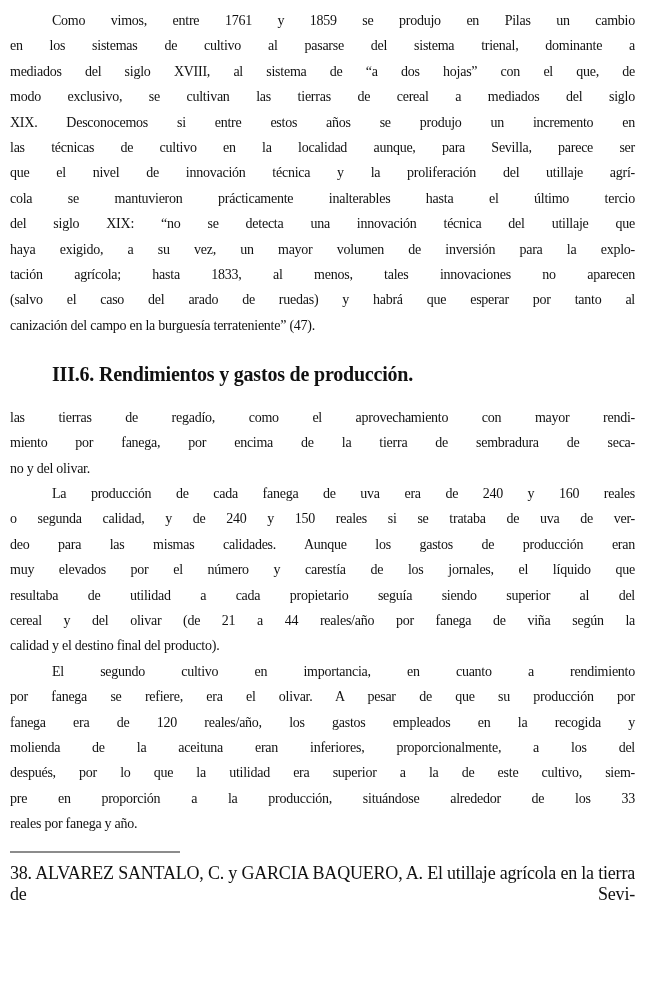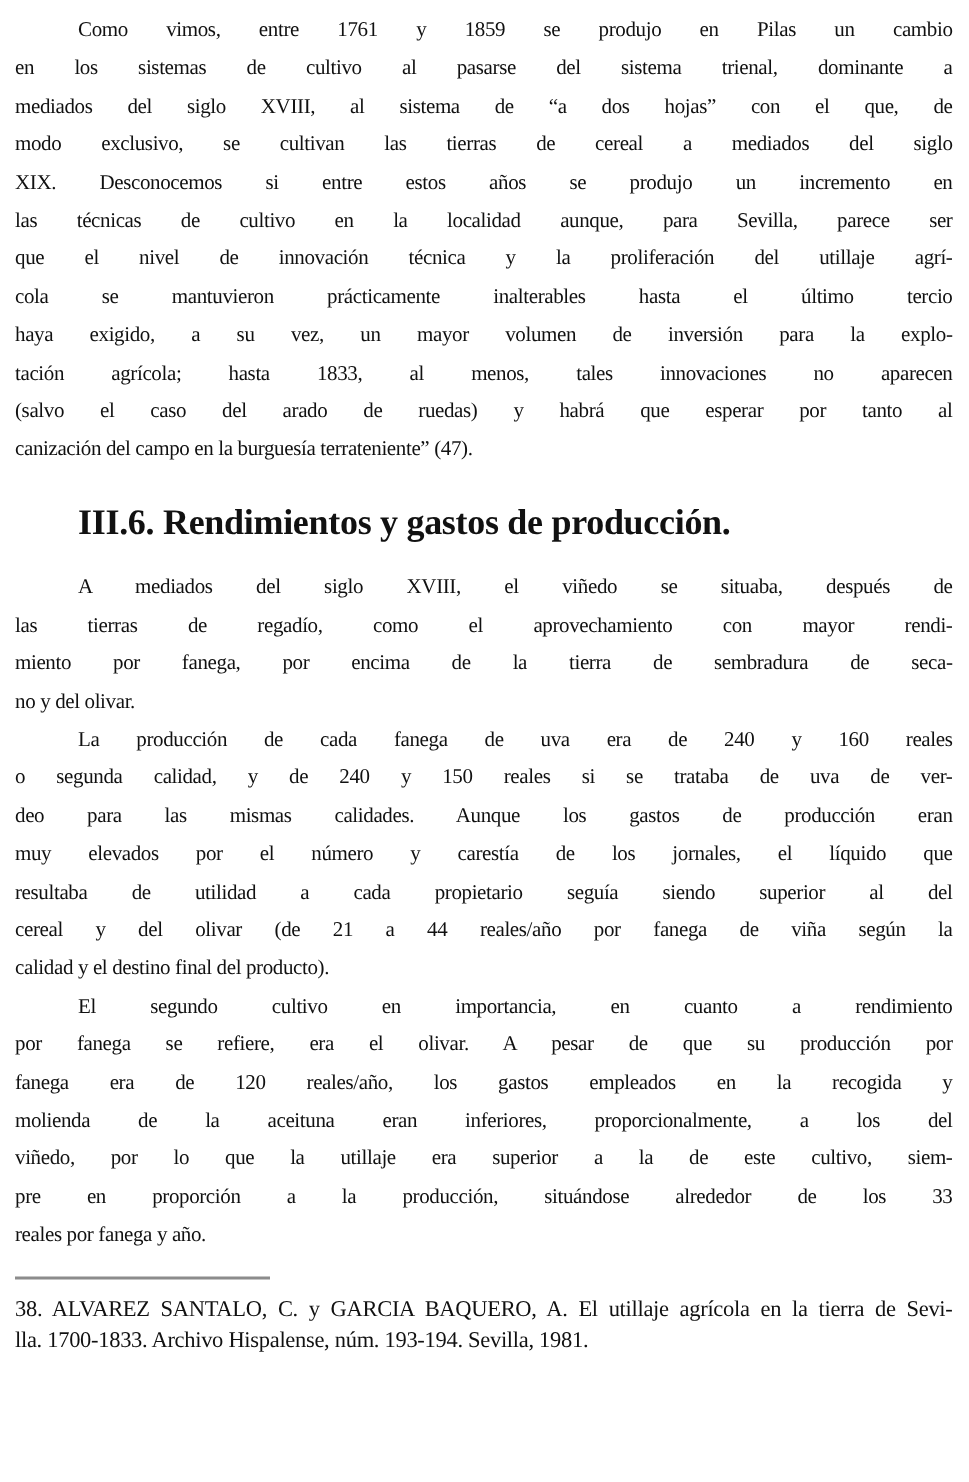--- a/index.html
+++ b/index.html
@@ -29,37 +29,37 @@
   }
   .paragraph .line.last {
     text-align-last: left;
   }
   .paragraph .line.indent {
     text-indent: 42px;
   }
   .heading {
     margin: 24px 0 17px 0;
     padding-left: 42px;
-    font-size: 24px;
+    font-size: 20px;
     line-height: 25.4px;
     letter-spacing: -0.2px;
     font-weight: bold;
     text-align: left;
   }
   .footnote-rule {
     margin-top: 14px;
     width: 170px;
     height: 0;
     border-top: 2px solid #8c8c8c;
   }
   .footnote {
     margin-top: 10px;
   }
   .footnote .line {
-    font-size: 15px;
+    font-size: 18px;
     line-height: 21.5px;
     letter-spacing: -0.2px;
     text-align: justify;
     text-align-last: justify;
   }
   .footnote .line.last {
     text-align-last: left;
   }
 </style>
 </head>
@@ -68,48 +68,47 @@
 <div class="page">
     <div class="paragraph">
       <div class="line indent">Como vimos, entre 1761 y 1859 se produjo en Pilas un cambio</div>
       <div class="line">en los sistemas de cultivo al pasarse del sistema trienal, dominante a</div>
       <div class="line">mediados del siglo XVIII, al sistema de “a dos hojas” con el que, de</div>
       <div class="line">modo exclusivo, se cultivan  las tierras de cereal a mediados del siglo</div>
       <div class="line">XIX. Desconocemos si entre estos años se produjo un incremento en</div>
       <div class="line">las técnicas de cultivo en la localidad aunque, para Sevilla, parece ser</div>
       <div class="line">que el nivel de innovación técnica y la proliferación del utillaje agrí-</div>
       <div class="line">cola se mantuvieron prácticamente inalterables hasta el último tercio</div>
+      <div class="line">del siglo XIX: “no se detecta una innovación técnica del utillaje que</div>
       <div class="line">haya exigido, a su vez, un mayor volumen de inversión para la explo-</div>
       <div class="line">tación agrícola; hasta 1833, al menos, tales innovaciones no aparecen</div>
       <div class="line">(salvo el caso del arado de ruedas) y habrá que esperar por tanto al</div>
       <div class="line last">canización del campo en la burguesía terrateniente” (47).</div>
     </div>
     <h2 class="heading">III.6. Rendimientos y gastos de producción.</h2>
     <div class="paragraph">
-      <div class="line indent">A mediados del siglo XVIII, el viñedo se situaba, después de</div>
       <div class="line">las tierras de regadío, como el aprovechamiento con mayor  rendi-</div>
       <div class="line">miento por fanega, por encima de la tierra de sembradura de seca-</div>
       <div class="line last">no y del olivar.</div>
     </div>
     <div class="paragraph">
       <div class="line indent">La producción de cada fanega de uva era de 240 y 160 reales</div>
       <div class="line">o segunda calidad, y de 240 y 150 reales si se trataba de uva de ver-</div>
       <div class="line">deo para las mismas calidades. Aunque los gastos de producción eran</div>
       <div class="line">muy elevados por el número y carestía de los jornales, el líquido que</div>
       <div class="line">resultaba de utilidad a cada propietario seguía siendo superior al del</div>
       <div class="line">cereal y del olivar (de 21 a 44 reales/año por fanega de viña según la</div>
       <div class="line last">calidad y el destino final del producto).</div>
     </div>
     <div class="paragraph">
       <div class="line indent">El segundo cultivo en importancia, en cuanto a rendimiento</div>
       <div class="line">por fanega se refiere, era el olivar. A pesar de que su producción por</div>
       <div class="line">fanega era de 120 reales/año, los gastos empleados en la recogida y</div>
       <div class="line">molienda de la aceituna eran inferiores, proporcionalmente, a los del</div>
-      <div class="line">viñedo, por lo que la utillaje era superior a la de este cultivo, siem-</div>
+      <div class="line">después, por lo que la utilidad era superior a la de este cultivo, siem-</div>
       <div class="line">pre en proporción a la producción, situándose alrededor de los 33</div>
       <div class="line last">reales por fanega y año.</div>
     </div>
     <div class="footnote-rule"></div>
     <div class="footnote">
       <div class="line">38. ALVAREZ SANTALO, C. y GARCIA BAQUERO, A. El utillaje agrícola en la tierra de Sevi-</div>
-      <div class="line last">lla. 1700-1833. Archivo Hispalense, núm. 193-194. Sevilla, 1981.</div>
     </div>
   </div>
 
 </body></html>

